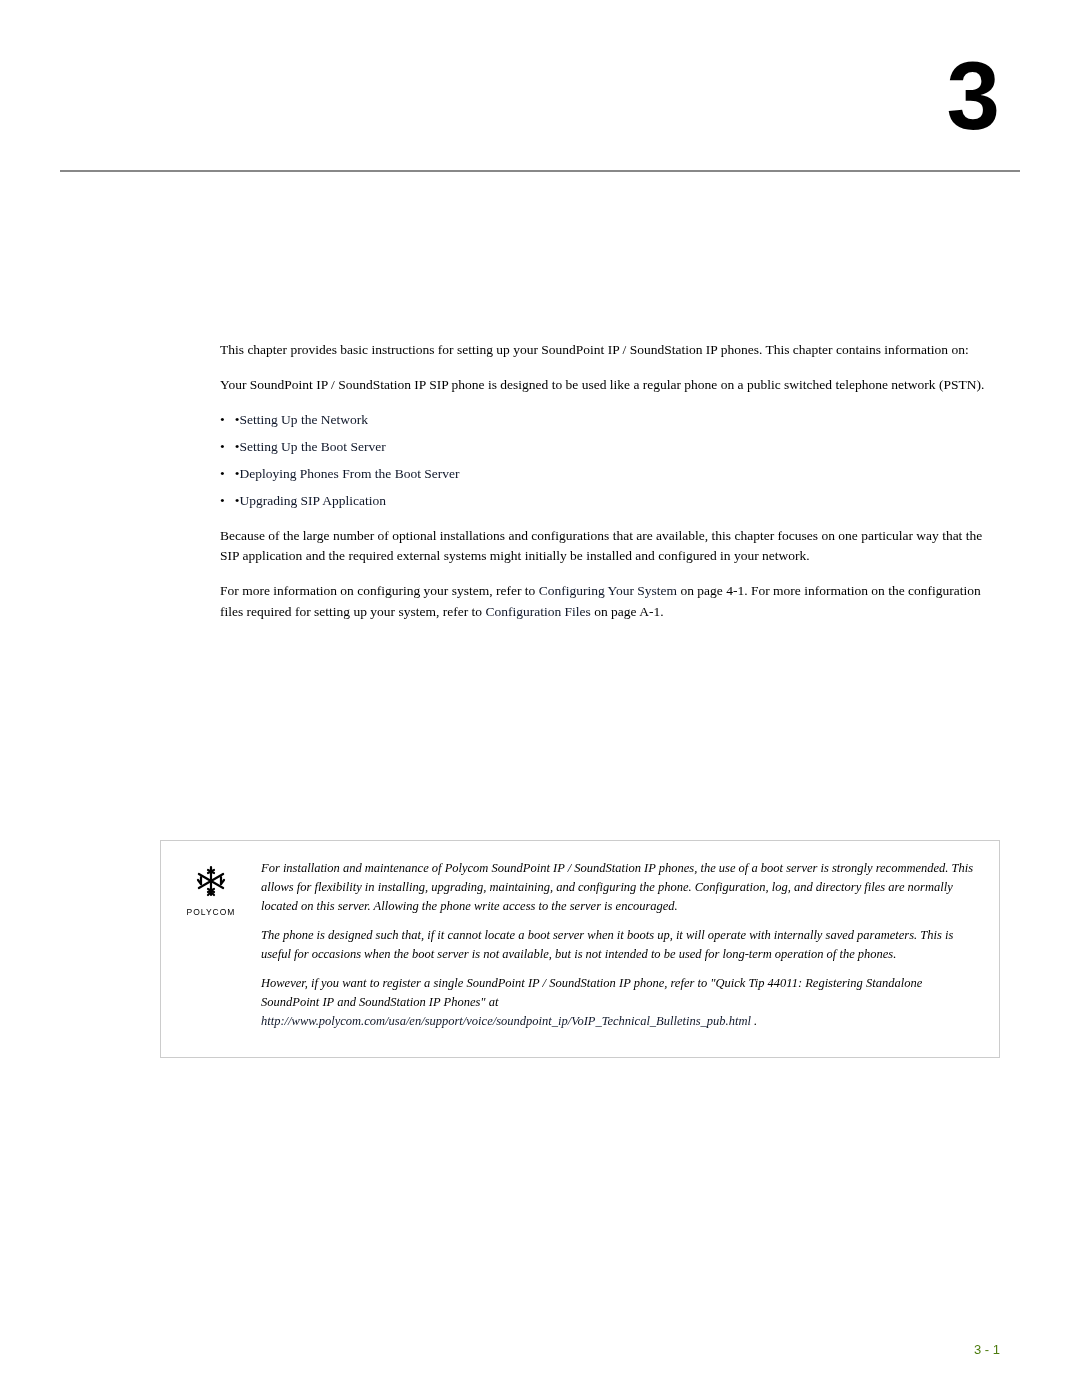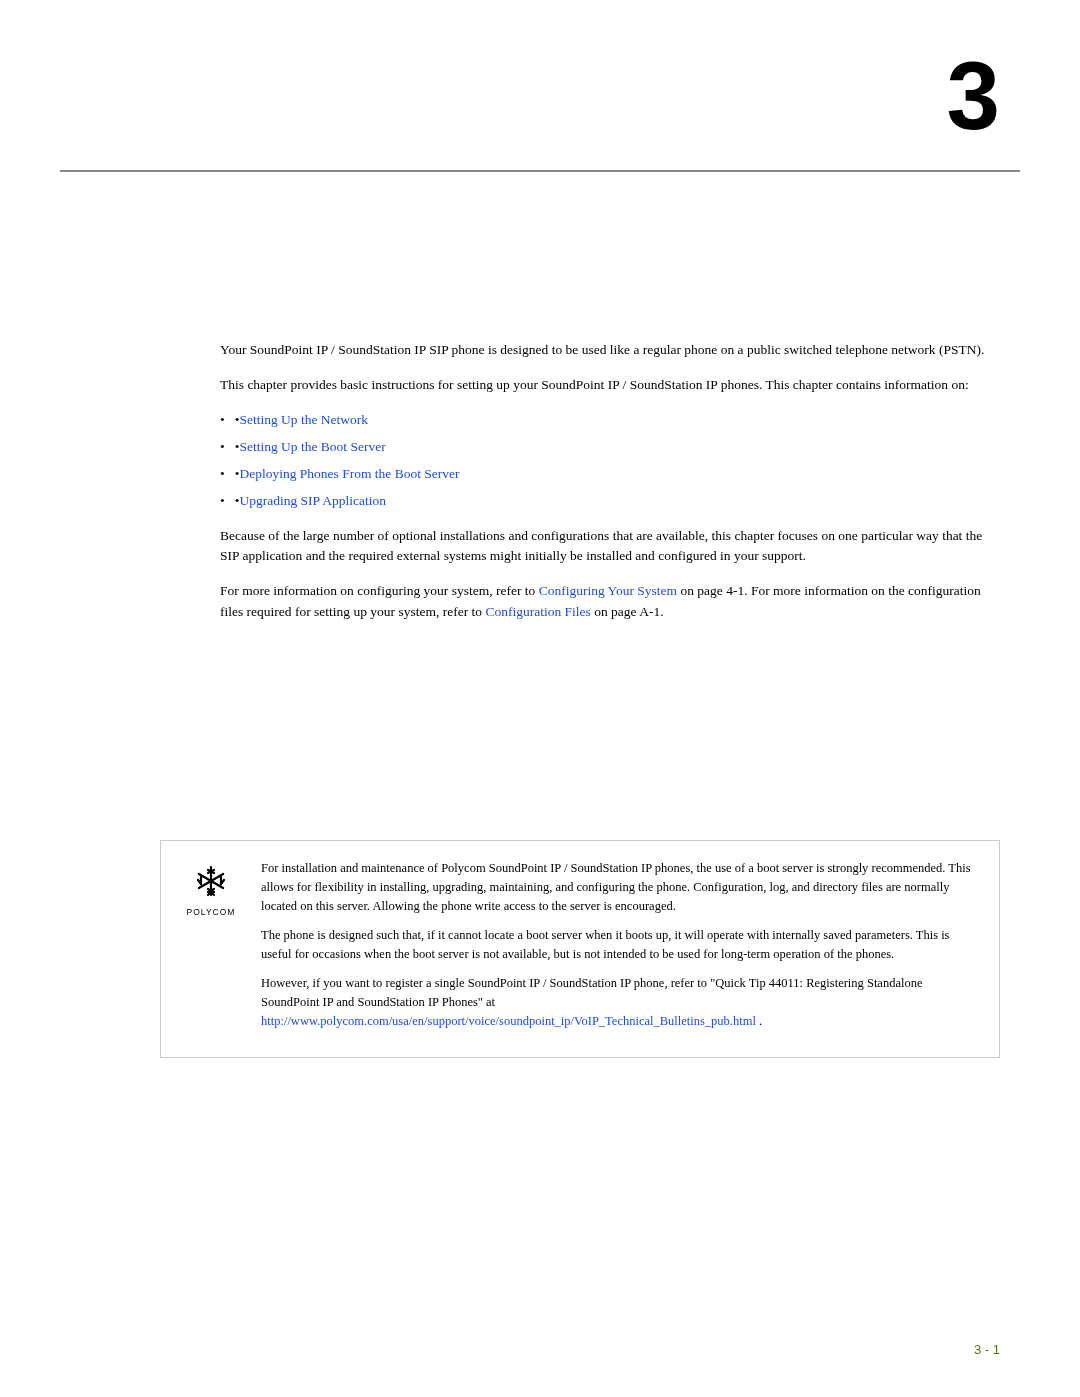--- a/index.html
+++ b/index.html
@@ -87,21 +87,21 @@
 
     .bullet-list li::before {
       content: '•';
       margin-right: 10px;
       color: #000000;
       flex-shrink: 0;
       margin-top: 0px;
     }
 
     .link-blue {
-      color: #1d4ed8;
+      color: #0f172a;
       text-decoration: none;
     }
 
     .note-box {
       position: absolute;
       top: 840px;
       left: 160px;
       right: 80px;
       border: 1px solid #cccccc;
       padding: 18px 20px 18px 20px;
@@ -129,20 +129,21 @@
       color: #000000;
       letter-spacing: 1px;
       text-align: right;
     }
 
     .note-content {
       flex: 1;
       font-size: 12.5px;
       line-height: 1.52;
       color: #000000;
+      font-style: italic;
     }
 
     .note-content p {
       margin-bottom: 10px;
     }
 
     .note-content p:last-child {
       margin-bottom: 8px;
     }
 
@@ -160,44 +161,44 @@
 
 <div class="page">
 
   <div class="chapter-number">3</div>
 
   <div class="horizontal-rule"></div>
 
 
   <div class="content-area">
 
+    <p>This chapter provides basic instructions for setting up your SoundPoint IP / SoundStation IP phones. This chapter contains information on:</p>
+
     <p>Your SoundPoint IP / SoundStation IP SIP phone is designed to be used like a regular phone on a public switched telephone network (PSTN).</p>
 
-    <p>This chapter provides basic instructions for setting up your SoundPoint IP / SoundStation IP phones. This chapter contains information on:</p>
-
     <ul class="bullet-list">
       <li>
         <span>•</span>
         <a class="link-blue" href="#">Setting Up the Network</a>
       </li>
       <li>
         <span>•</span>
         <a class="link-blue" href="#">Setting Up the Boot Server</a>
       </li>
       <li>
         <span>•</span>
         <a class="link-blue" href="#">Deploying Phones From the Boot Server</a>
       </li>
       <li>
         <span>•</span>
         <a class="link-blue" href="#">Upgrading SIP Application</a>
       </li>
     </ul>
 
-    <p>Because of the large number of optional installations and configurations that are available, this chapter focuses on one particular way that the SIP application and the required external systems might initially be installed and configured in your support.</p>
+    <p>Because of the large number of optional installations and configurations that are available, this chapter focuses on one particular way that the SIP application and the required external systems might initially be installed and configured in your network.</p>
 
     <p>
       <span>For more information on configuring your system, refer to </span><a class="link-blue" href="#">Configuring Your System</a><span> on page 4-1. For more information on the configuration files required for setting up your system, refer to </span><a class="link-blue" href="#">Configuration Files</a><span> on page A-1.</span>
     </p>
 
   </div>
 
   <div class="note-box">
 
     <div class="note-icon">

